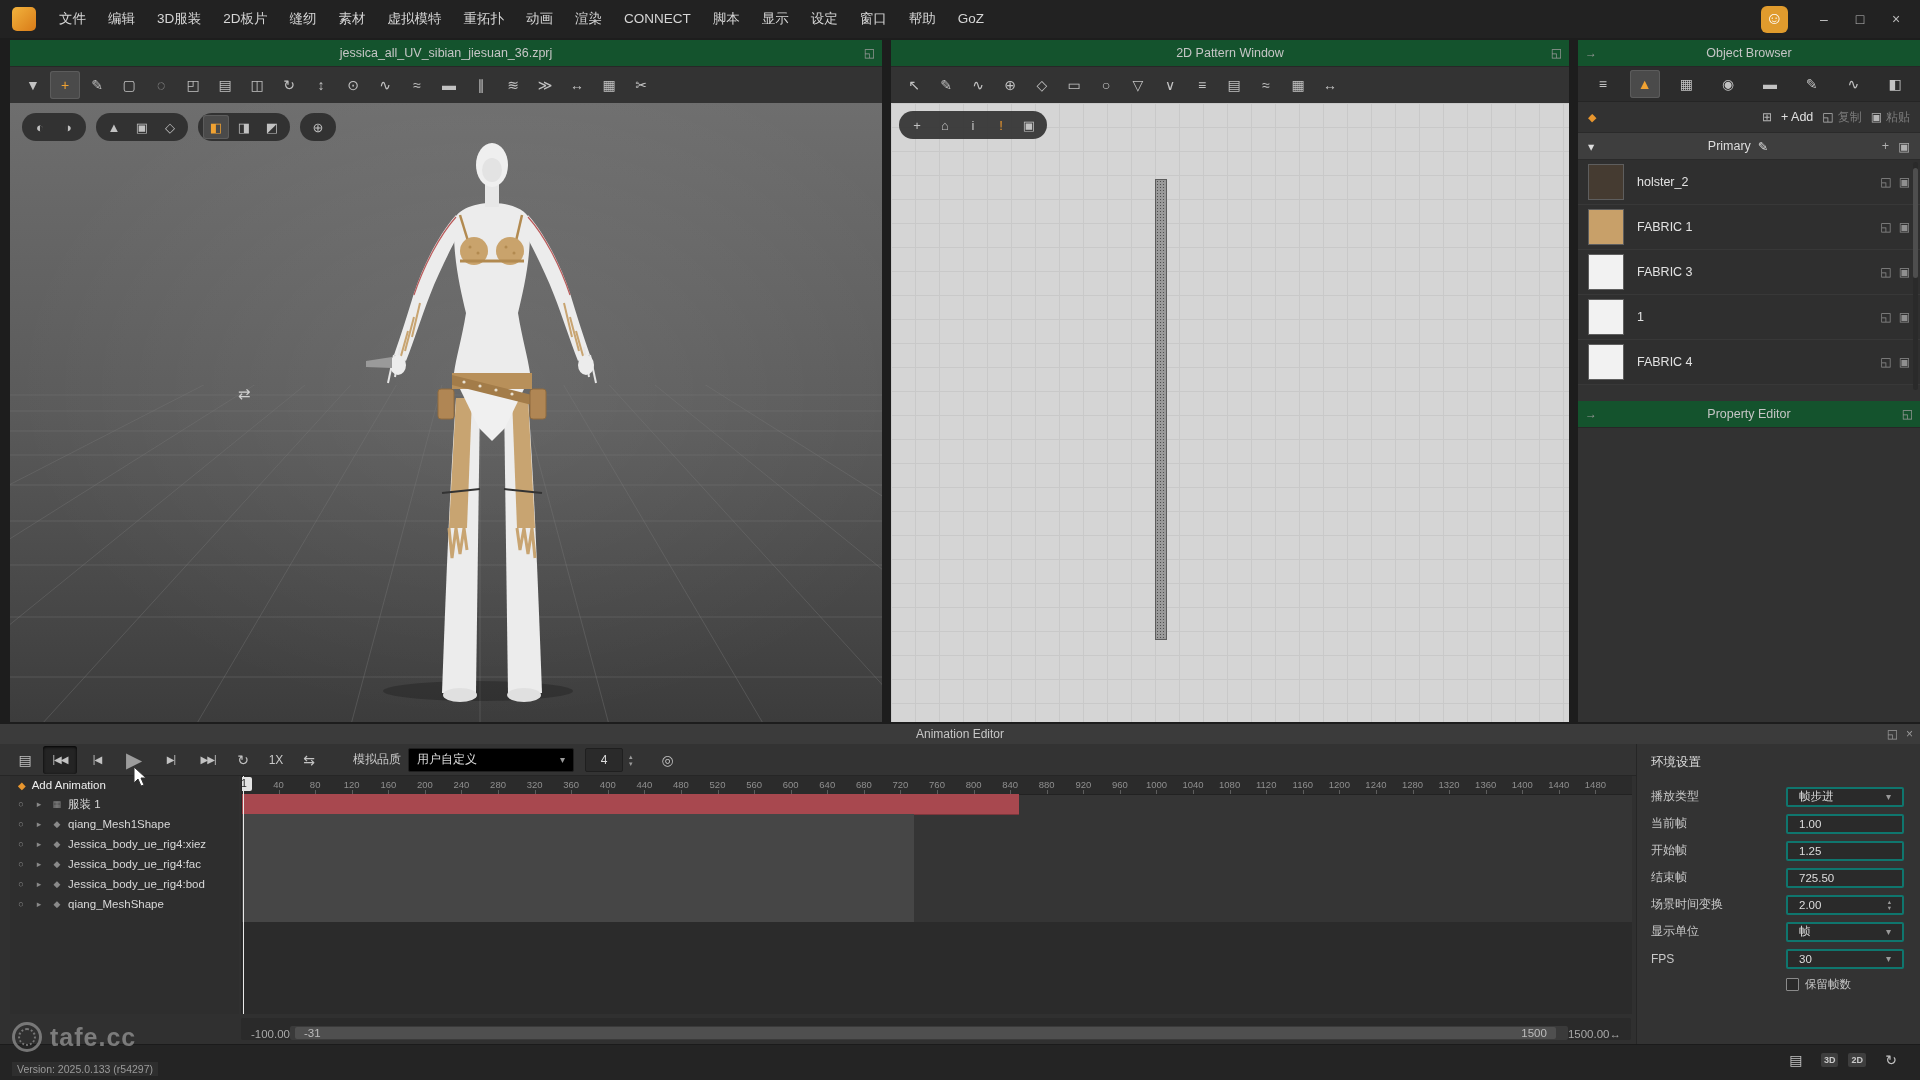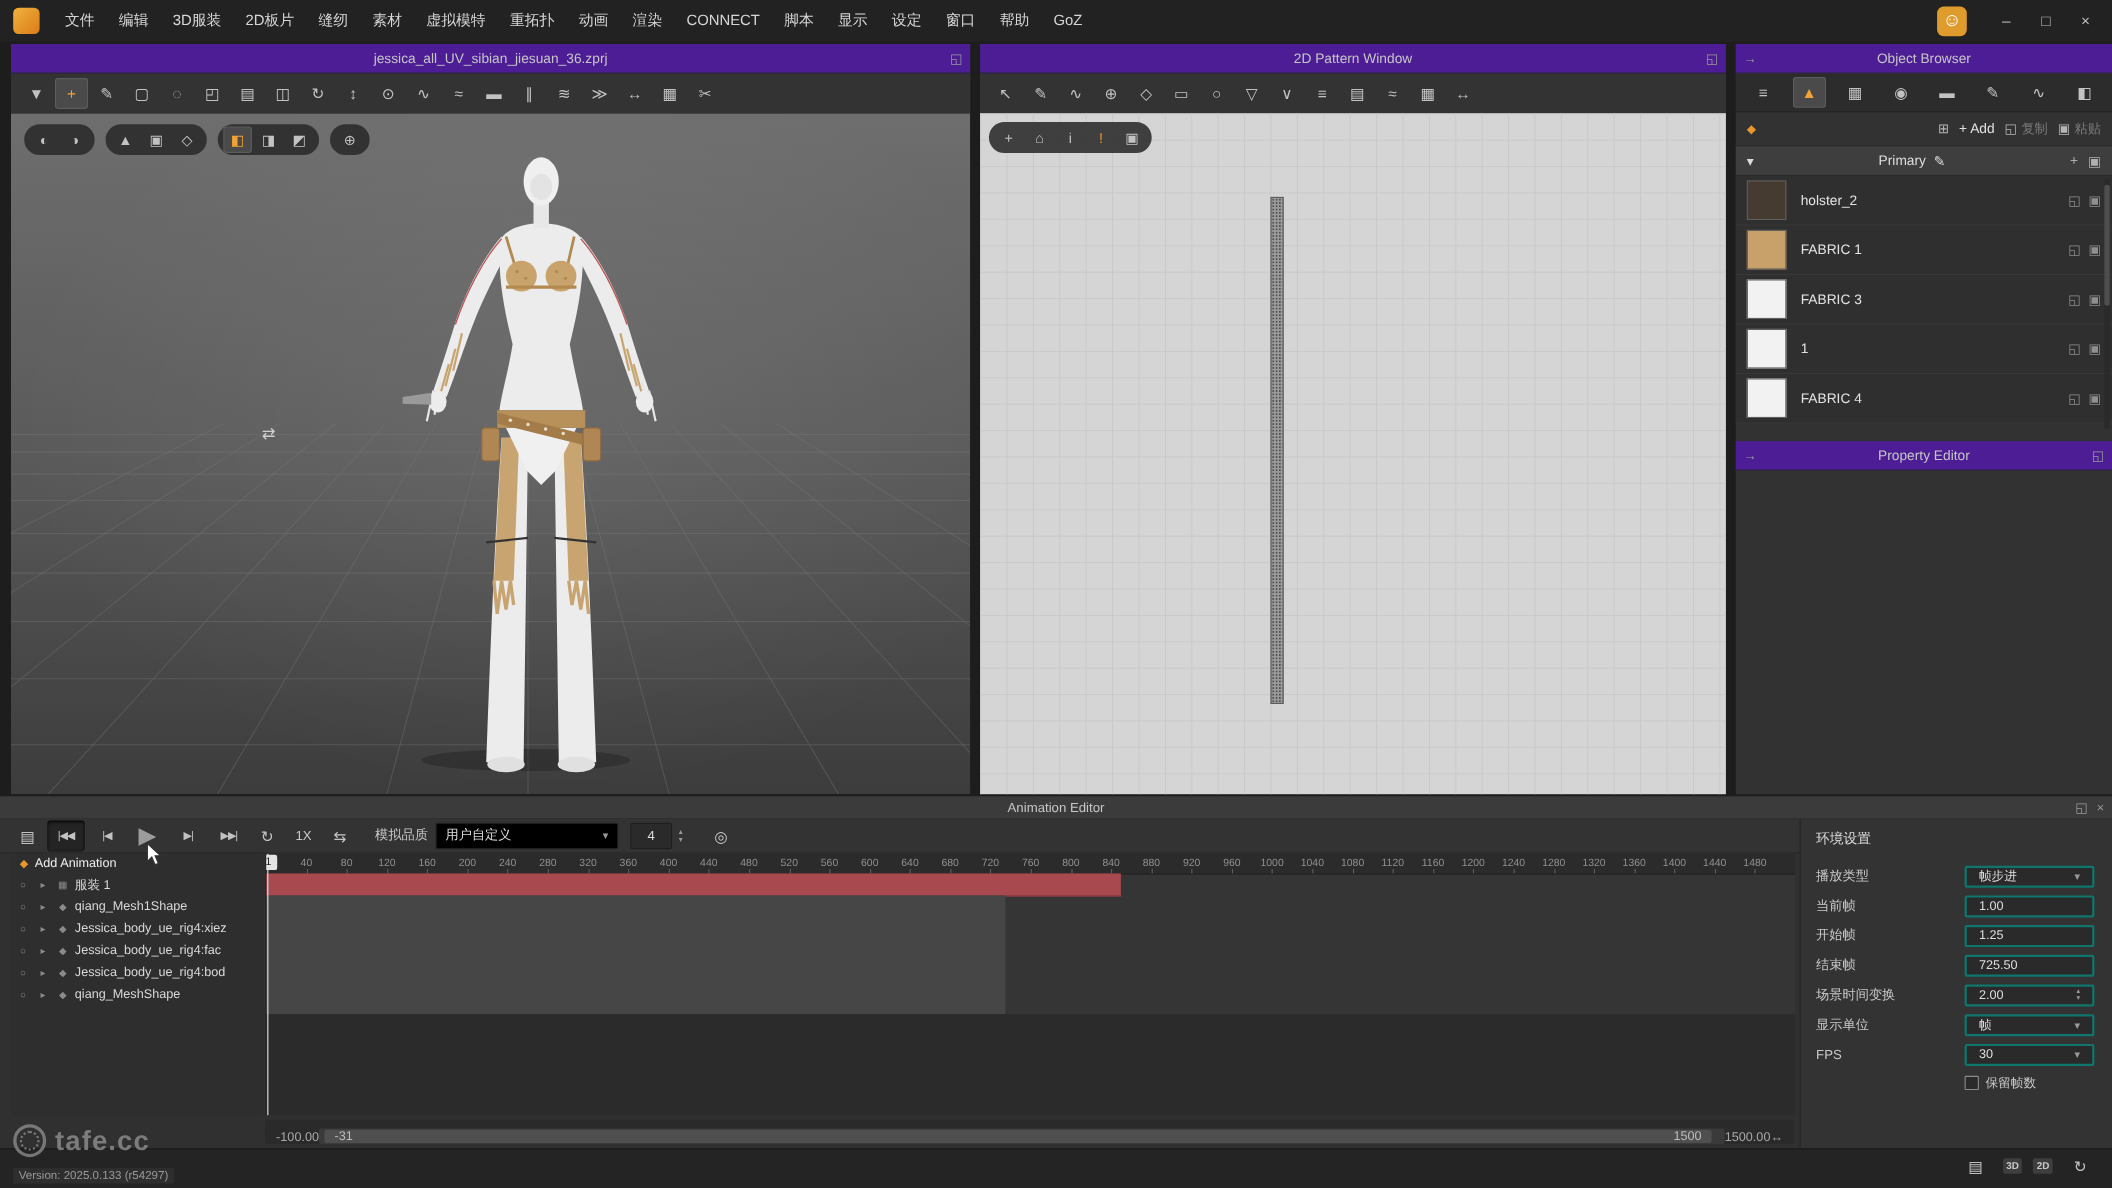--- a/index.html
+++ b/index.html
@@ -10,21 +10,21 @@
   .menubar{position:absolute;left:0;top:0;width:1920px;height:38px;background:#222;display:flex;align-items:center;z-index:20;}
   .logo{width:24px;height:24px;margin:0 12px 0 12px;border-radius:5px;background:linear-gradient(135deg,#f2b33d,#d97b18);}
   .menu-items{display:flex;}
   .menu-item{padding:0 11px;line-height:38px;color:#d6d6d6;font-size:13.5px;white-space:nowrap;}
   .menubar-right{margin-left:auto;display:flex;align-items:center;gap:4px;padding-right:8px;}
   .app-avatar{width:27px;height:27px;border-radius:6px;background:#e09b2d;color:#fff;display:flex;align-items:center;justify-content:center;font-size:17px;margin-right:16px;}
   .win-btn{width:32px;height:28px;display:flex;align-items:center;justify-content:center;color:#bbb;font-size:14px;}
 
   
   .panel{position:absolute;background:#2f2f2f;}
-  .panel-header{height:26px;background:#4c1d95;display:flex;align-items:center;justify-content:center;position:relative;font-size:12.5px;color:#c6c6c6;border-bottom:1px solid #272727;}
+  .panel-header{height:26px;background:#14532d;display:flex;align-items:center;justify-content:center;position:relative;font-size:12.5px;color:#c6c6c6;border-bottom:1px solid #272727;}
   .hdr-right{position:absolute;right:7px;display:flex;gap:8px;color:#9a9a9a;font-size:12px;}
   .hdr-left{position:absolute;left:7px;color:#9a9a9a;font-size:12px;}
   .toolbar{height:36px;background:#333;border-bottom:1px solid #262626;display:flex;align-items:center;padding:0 8px;gap:2px;}
   .tbtn{min-width:30px;height:28px;display:flex;align-items:center;justify-content:center;color:#c2c2c2;font-size:14px;border-radius:3px;}
   .tbtn.active{background:#4a4a4a;color:#f0a232;box-shadow:inset 0 0 0 1px #5c5c5c;}
   .tbtn.pressed{background:#242424;box-shadow:inset 0 1px 3px #000;}
   .tbtn.big{font-size:21px;color:#9c9c9c;min-width:34px;}
   .tbtn.wide{font-size:10px;letter-spacing:-1px;min-width:34px;}
   .tbtn.txt{color:#c9c9c9;font-size:12px;}
   .tbtn.mini{min-width:14px;height:14px;font-size:9px;color:#8a8a8a;}
@@ -436,21 +436,21 @@
           <div class="tbtn">▤</div>
           <div class="tbtn pressed wide">|◀◀</div>
           <div class="tbtn wide">|◀</div>
           <div class="tbtn big">▶</div>
           <div class="tbtn wide">▶|</div>
           <div class="tbtn wide">▶▶|</div>
           <div class="tbtn">↻</div>
           <div class="tbtn txt">1X</div>
           <div class="tbtn">⇆</div>
         </span>
-      <span style="margin-left:14px;font-size:12px;color:#c8c8c8;">模拟品质</span>
+      <span style="margin-left:26px;font-size:12px;color:#c8c8c8;">模拟品质</span>
       <div class="dd">
         <span>用户自定义</span>
         <span class="dd-arrow">▾</span>
       </div>
       <div class="numbox">
           <span>4</span>
         </div>
       <div class="spincol">
         <span>▴</span>
           <span>▾</span>

